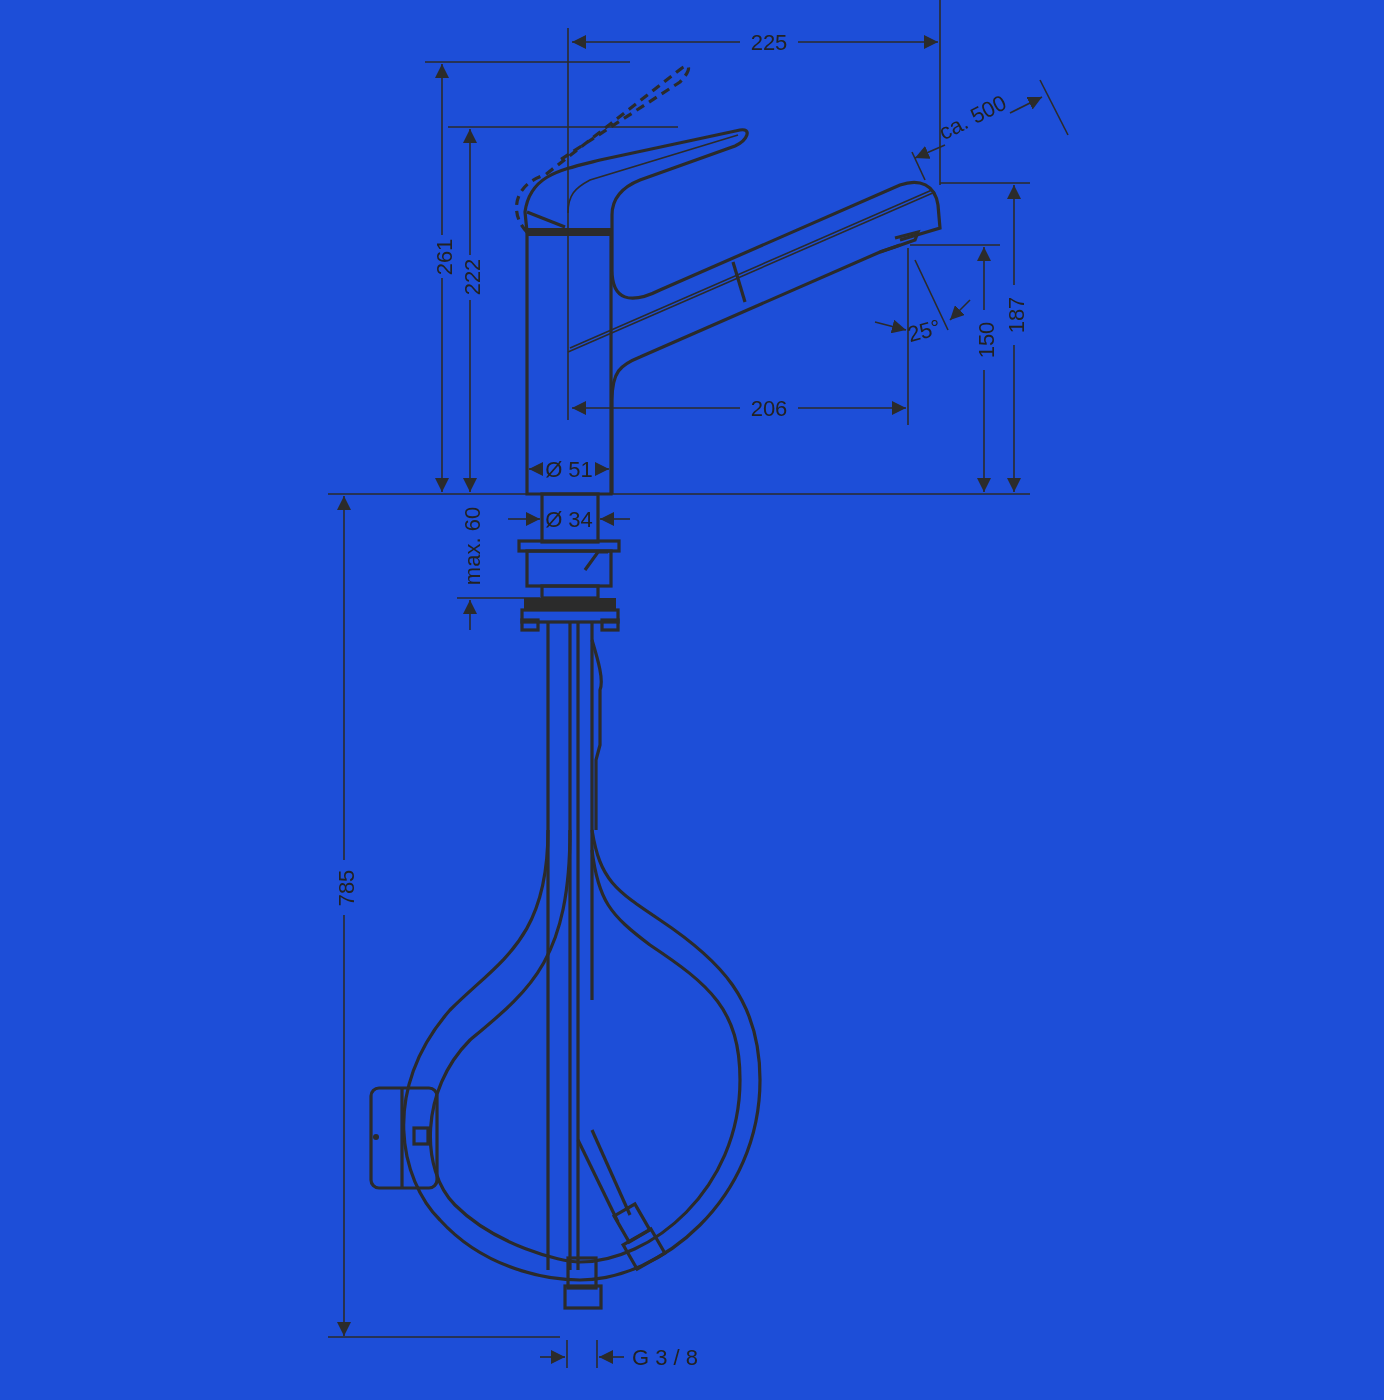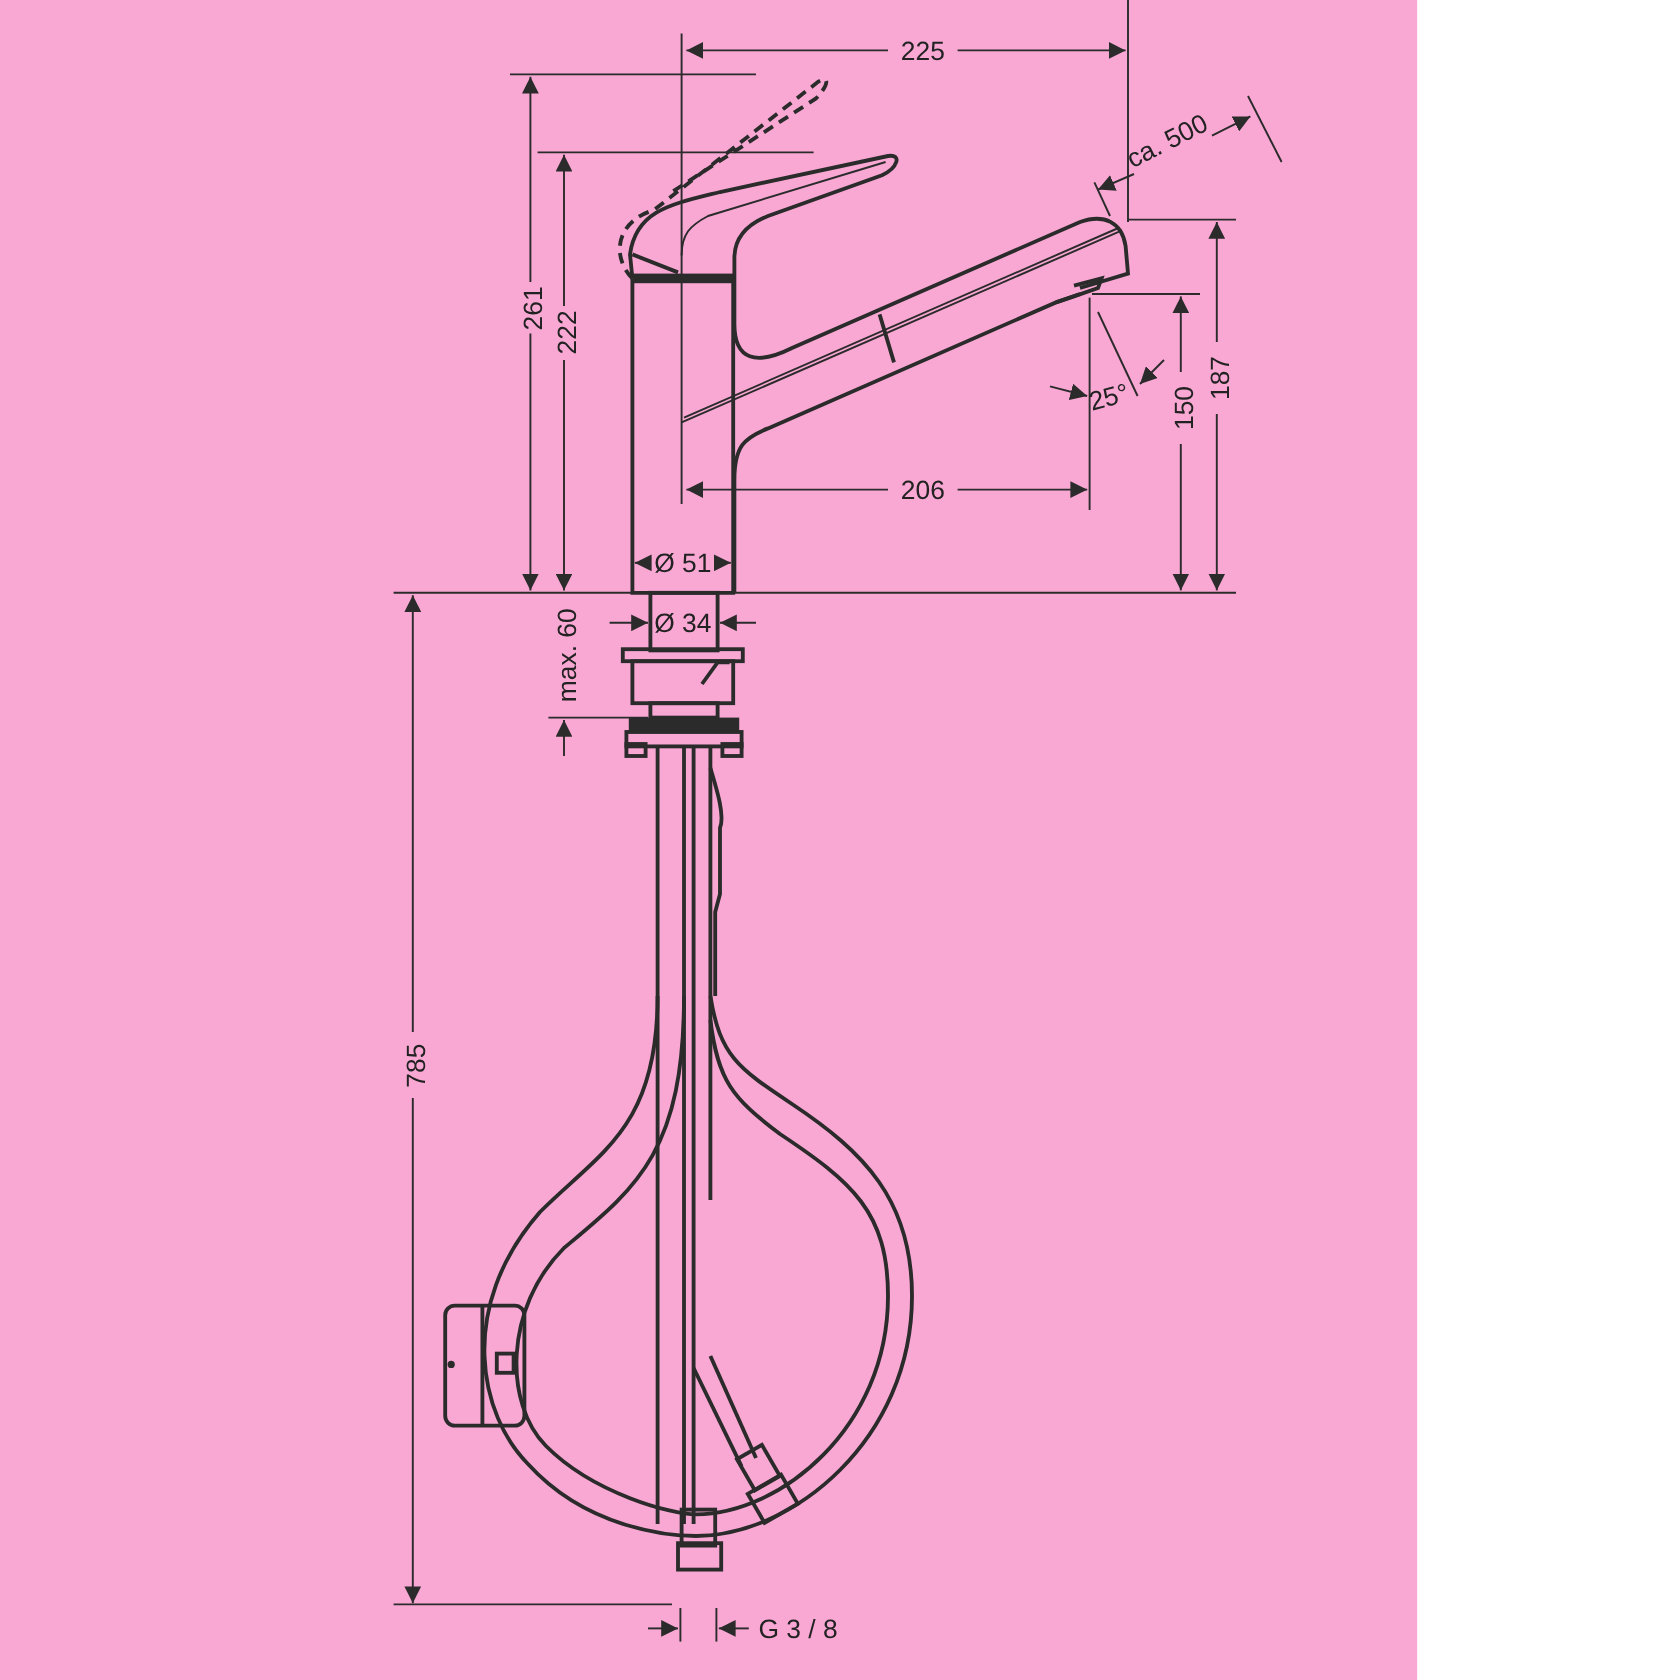--- a/index.html
+++ b/index.html
@@ -1,16 +1,16 @@
 <!DOCTYPE html>
 <html><head>
 <meta charset="utf-8">
 <style>
   html, body { margin:0; padding:0; background:#ffffff; }
-  #canvas { position:relative; width:1181px; height:1400px; overflow:hidden; background:#f9a8d4; }
+  #canvas { position:relative; width:1384px; height:1400px; overflow:hidden; background:#1d4ed8; }
   svg { position:absolute; left:0; top:0; }
   .dim { font-family:"Liberation Sans", sans-serif; font-size:22px; fill:#222; }
   .line { stroke:#2b2b2b; fill:none; }
   .thin { stroke-width:1.6; }
   .thick { stroke-width:3.2; }
 </style>
 </head>
 <body>
 
 <div id="canvas">

